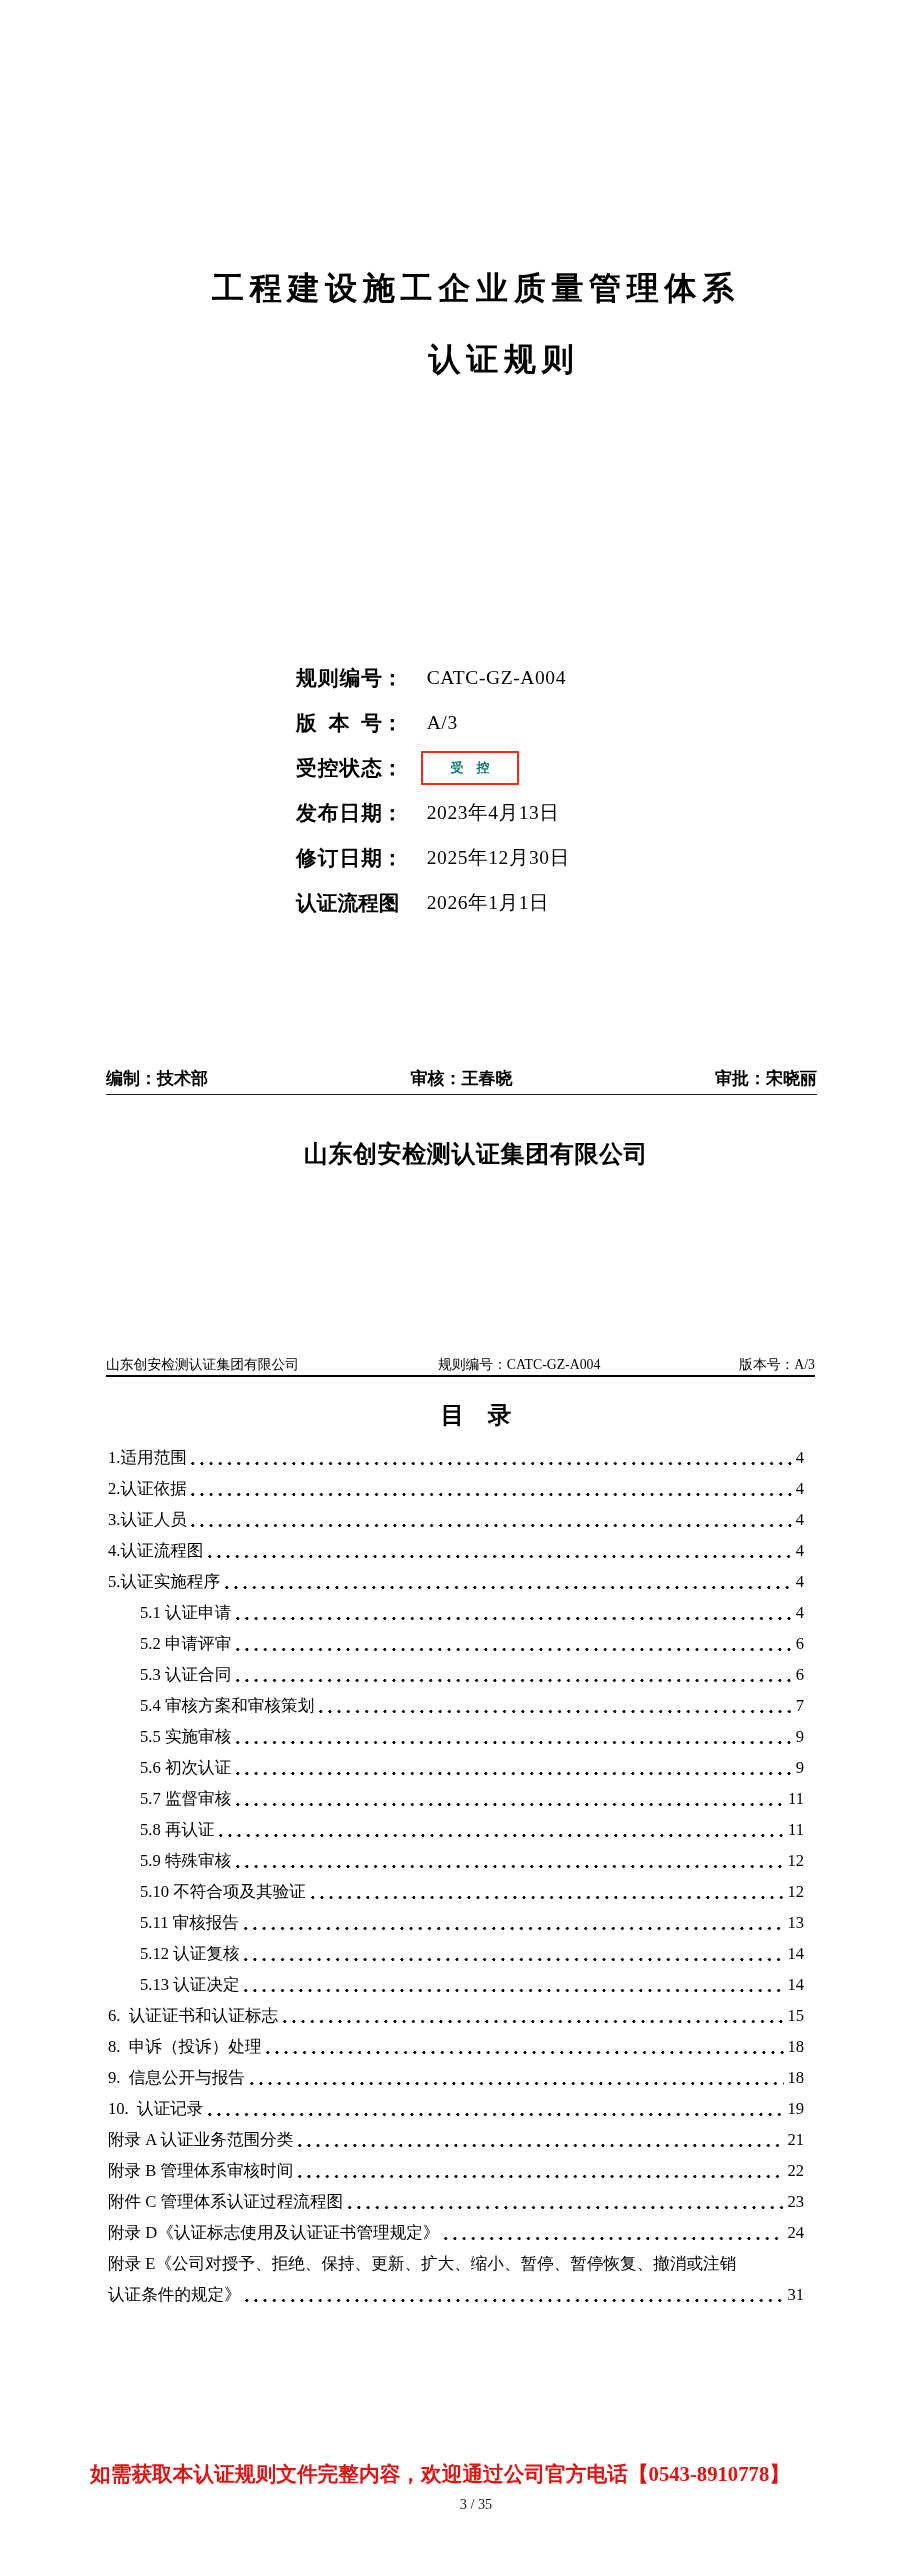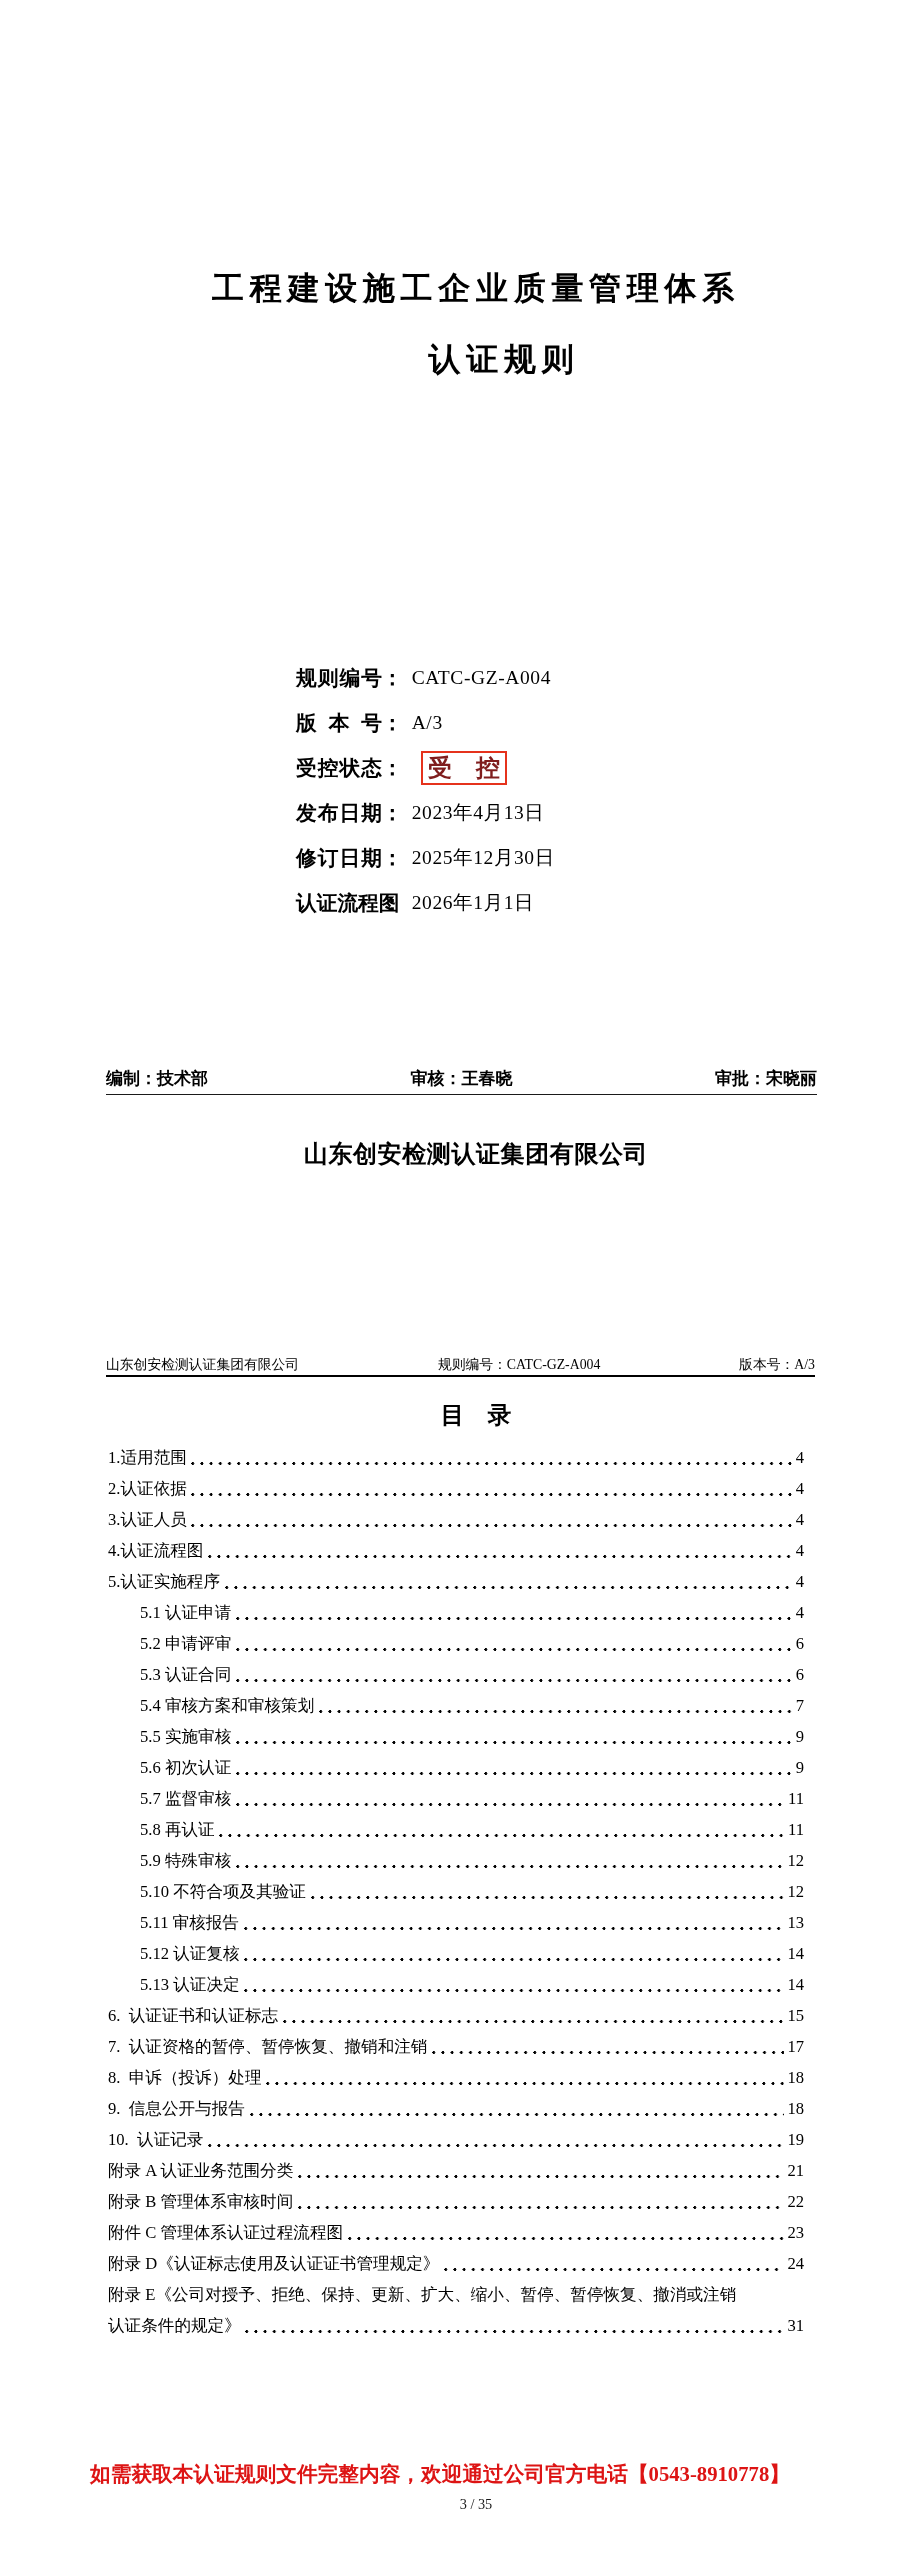--- a/index.html
+++ b/index.html
@@ -30,29 +30,29 @@
   }
   .field-row { display: flex; align-items: center; height: 45px; }
   .field-label {
     display: inline-block; width: 86px;
     font-size: 20.7px; font-weight: bold;
     text-align: justify; text-align-last: justify;
     white-space: nowrap;
   }
   .field-colon { font-size: 20.7px; font-weight: bold; }
   .field-value {
-    margin-left: 9px; font-size: 19.5px; letter-spacing: 0.6px; white-space: pre;
+    margin-left: 24px; font-size: 19.5px; letter-spacing: 0.6px; white-space: pre;
   }
   .controlled-box {
     margin-left: 18.4px;
     box-sizing: border-box;
-    width: 86px; height: 34px;
+    width: 98px; height: 34px;
     border: 2.3px solid #e5321c;
-    color: #7f1d1d;
-    font-size: 24px; font-weight: bold;
+    color: #0f766e;
+    font-size: 13px; font-weight: bold;
     display: flex; align-items: center; justify-content: center;
     white-space: pre;
   }
 
   .signoff {
     position: absolute; left: 106px; top: 1067px; width: 711px;
     display: flex; justify-content: space-between;
     font-size: 17px; font-weight: bold; white-space: pre;
   }
   .signoff-line {
@@ -261,25 +261,20 @@
         <span class="toc-label">5.13 认证决定</span>
         <span class="toc-dots"></span>
         <span class="toc-page">14</span>
       </div>
       <div class="toc-row">
         <span class="toc-label">6.  认证证书和认证标志</span>
         <span class="toc-dots"></span>
         <span class="toc-page">15</span>
       </div>
       <div class="toc-row">
-        <span class="toc-label">7.  认证资格的暂停、暂停恢复、撤销和注销</span>
-        <span class="toc-dots"></span>
-        <span class="toc-page">17</span>
-      </div>
-      <div class="toc-row">
         <span class="toc-label">8.  申诉（投诉）处理</span>
         <span class="toc-dots"></span>
         <span class="toc-page">18</span>
       </div>
       <div class="toc-row">
         <span class="toc-label">9.  信息公开与报告</span>
         <span class="toc-dots"></span>
         <span class="toc-page">18</span>
       </div>
       <div class="toc-row">

